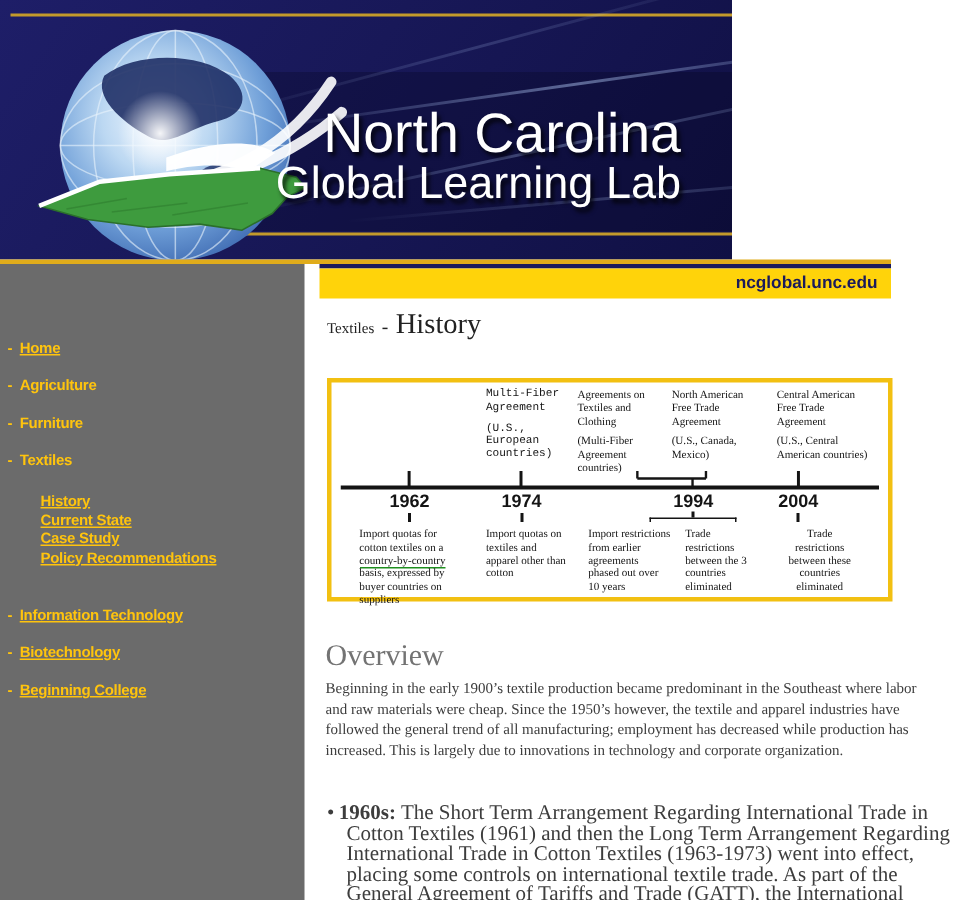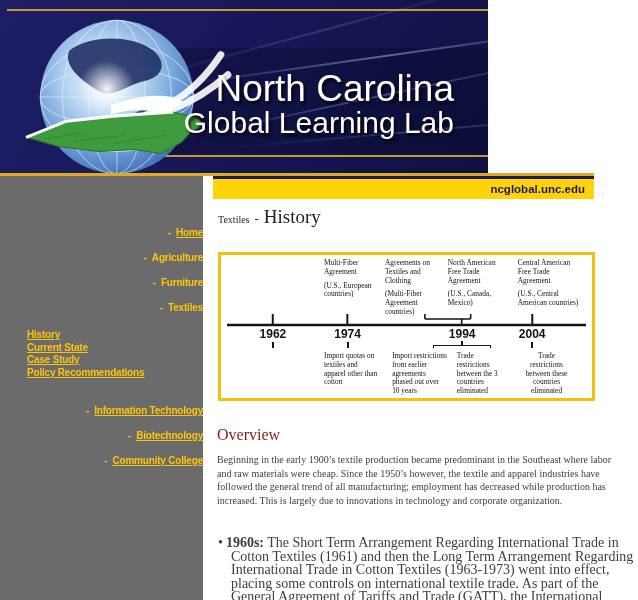--- a/index.html
+++ b/index.html
@@ -33,21 +33,21 @@
   .url-bar{
     position:absolute;left:213px;top:179px;width:381px;height:20px;background:#FFD30A;
     color:#1A1A5C;font-weight:bold;font-size:11.5px;line-height:20px;text-align:right;
     padding-right:9px;box-sizing:border-box;
   }
   
   .sidebar{
     position:absolute;left:0;top:176px;width:203px;height:424px;background:#6B6B6B;
     padding-top:51px;box-sizing:border-box;font-weight:bold;font-size:10px;letter-spacing:-.2px;
   }
-  .side-item{margin:0 0 14px 5px;line-height:11px;color:#FFC40D;white-space:nowrap;text-align:right;}
+  .side-item{margin:0 0 14px 5px;line-height:11px;color:#FFC40D;white-space:nowrap;}
   .side-item.has-sub{margin-bottom:16px;}
   .dash{margin-right:5px;}
   .slink{color:#FFC40D;text-decoration:underline;cursor:pointer;}
   .splain{color:#FFC40D;text-decoration:none;}
   .side-sub{margin:0 0 1.5px 27px;line-height:11px;}
   .side-gap{height:26px;}
   
   .crumb{position:absolute;left:218px;top:206px;display:flex;align-items:baseline;color:#222;
     font-family:"Liberation Serif",serif;}
   .crumb .section{font-size:10px;}
@@ -56,21 +56,21 @@
   
   .tl-box{
     position:absolute;left:218px;top:252px;width:377px;height:149px;box-sizing:border-box;
     border:3px solid #F2C011;background:#fff;padding:4px 6px;
     font-family:"Liberation Serif",serif;color:#141414;
   }
   .tl-top{position:relative;height:49px;font-size:7.4px;line-height:8.8px;}
   .tt{position:absolute;top:0;}
   .tt .parties{margin-top:5px;}
   .tt0{left:3.5%;width:21%;}
-  .tt1{left:27%;width:17%;}
+  .tt1{left:27%;width:17%;font-family:Liberation Mono, monospace;}
   .tt2{left:44%;width:17%;}
   .tt3{left:61.5%;width:17%;}
   .tt4{left:81%;width:17.5%;}
   .tl-mid{position:relative;height:44px;}
   .tl-mid svg{position:absolute;left:0;top:0;width:100%;height:20px;}
   .year{position:absolute;top:19px;transform:translateX(-50%);
     font-weight:bold;font-size:12px;font-family:Liberation Sans, sans-serif;text-align:center;}
   .y0{left:12.8%;} .y1{left:33.6%;} .y2{left:65.5%;} .y3{left:85%;}
   .dtick{position:absolute;top:34px;width:2px;height:6px;background:#141414;transform:translateX(-50%);}
   .bd-drop{position:absolute;left:65.5%;top:33px;width:2px;height:4px;background:#141414;transform:translateX(-50%);}
@@ -79,21 +79,21 @@
   .tl-bottom{position:relative;height:46px;font-size:7.4px;line-height:8.8px;}
   .bt{position:absolute;top:0;}
   .bt0{left:3.5%;width:19.5%;}
   .bt1{left:27%;width:16%;}
   .bt2{left:46%;width:15.5%;}
   .bt3{left:64%;width:14%;}
   .bt4{left:82%;width:14%;text-align:center;}
   .u-green{border-bottom:1.2px solid #1F8F1F;}
   
   .ov-h{position:absolute;left:217px;top:426px;font-family:"Liberation Serif",serif;
-    font-size:16px;color:#7f1d1d;}
+    font-size:20px;color:#737373;}
   .ov-p{position:absolute;left:217px;top:453px;width:404px;font-family:"Liberation Serif",serif;
     font-size:10px;line-height:13.5px;color:#3d3d3d;}
   .bullet{position:absolute;left:218px;top:536px;width:417px;font-family:"Liberation Serif",serif;
     font-size:14px;line-height:13.5px;color:#3d3d3d;padding-left:13px;text-indent:-13px;box-sizing:border-box;}
   .bullet .b-label{font-weight:bold;}
   .bullet .b-marker{margin-right:3px;}
 </style>
 </head>
 <body>
 
@@ -155,21 +155,21 @@
   <div class="side-item"><span class="dash">-</span><span class="splain">Agriculture</span></div>
   <div class="side-item"><span class="dash">-</span><span class="splain">Furniture</span></div>
   <div class="side-item has-sub"><span class="dash">-</span><span class="splain">Textiles</span></div>
   <div class="side-sub"><a class="slink">History</a></div>
   <div class="side-sub"><a class="slink">Current State</a></div>
   <div class="side-sub"><a class="slink">Case Study</a></div>
   <div class="side-sub"><a class="slink">Policy Recommendations</a></div>
   <div class="side-gap"></div>
   <div class="side-item"><span class="dash">-</span><a class="slink">Information Technology</a></div>
   <div class="side-item"><span class="dash">-</span><a class="slink">Biotechnology</a></div>
-  <div class="side-item"><span class="dash">-</span><a class="slink">Community College</a></div>
+  <div class="side-item"><span class="dash">-</span><a class="slink">Beginning College</a></div>
 </nav>
 
 <div class="crumb">
   <span class="section">Textiles</span>
   <span class="sep">-</span>
   <span class="page-title">History</span>
 </div>
 
 <div class="tl-box">
   <div class="tl-top">
@@ -207,20 +207,21 @@
     <span class="year y2">1994</span>
     <span class="year y3">2004</span>
     <span class="dtick" style="left:12.8%"></span>
     <span class="dtick" style="left:33.6%"></span>
     <span class="dtick" style="left:85%"></span>
     <span class="bd-drop"></span>
     <span class="bd-line"></span>
   </div>
 
   <div class="tl-bottom">
+    <div class="bt bt0"><span>Import quotas for cotton textiles on a </span><span class="u-green">country-by-country</span><span> basis, expressed by buyer countries on suppliers</span></div>
     <div class="bt bt1">Import quotas on textiles and apparel other than cotton</div>
     <div class="bt bt2">Import restrictions from earlier agreements phased out over 10 years</div>
     <div class="bt bt3">Trade restrictions between the 3 countries eliminated</div>
     <div class="bt bt4">Trade restrictions between these countries eliminated</div>
   </div>
 </div>
 
 <div class="ov-h">Overview</div>
 <div class="ov-p">Beginning in the early 1900’s textile production became predominant in the Southeast where labor and raw materials were cheap. Since the 1950’s however, the textile and apparel industries have followed the general trend of all manufacturing; employment has decreased while production has increased.  This is largely due to innovations in technology and corporate organization.</div>
 

